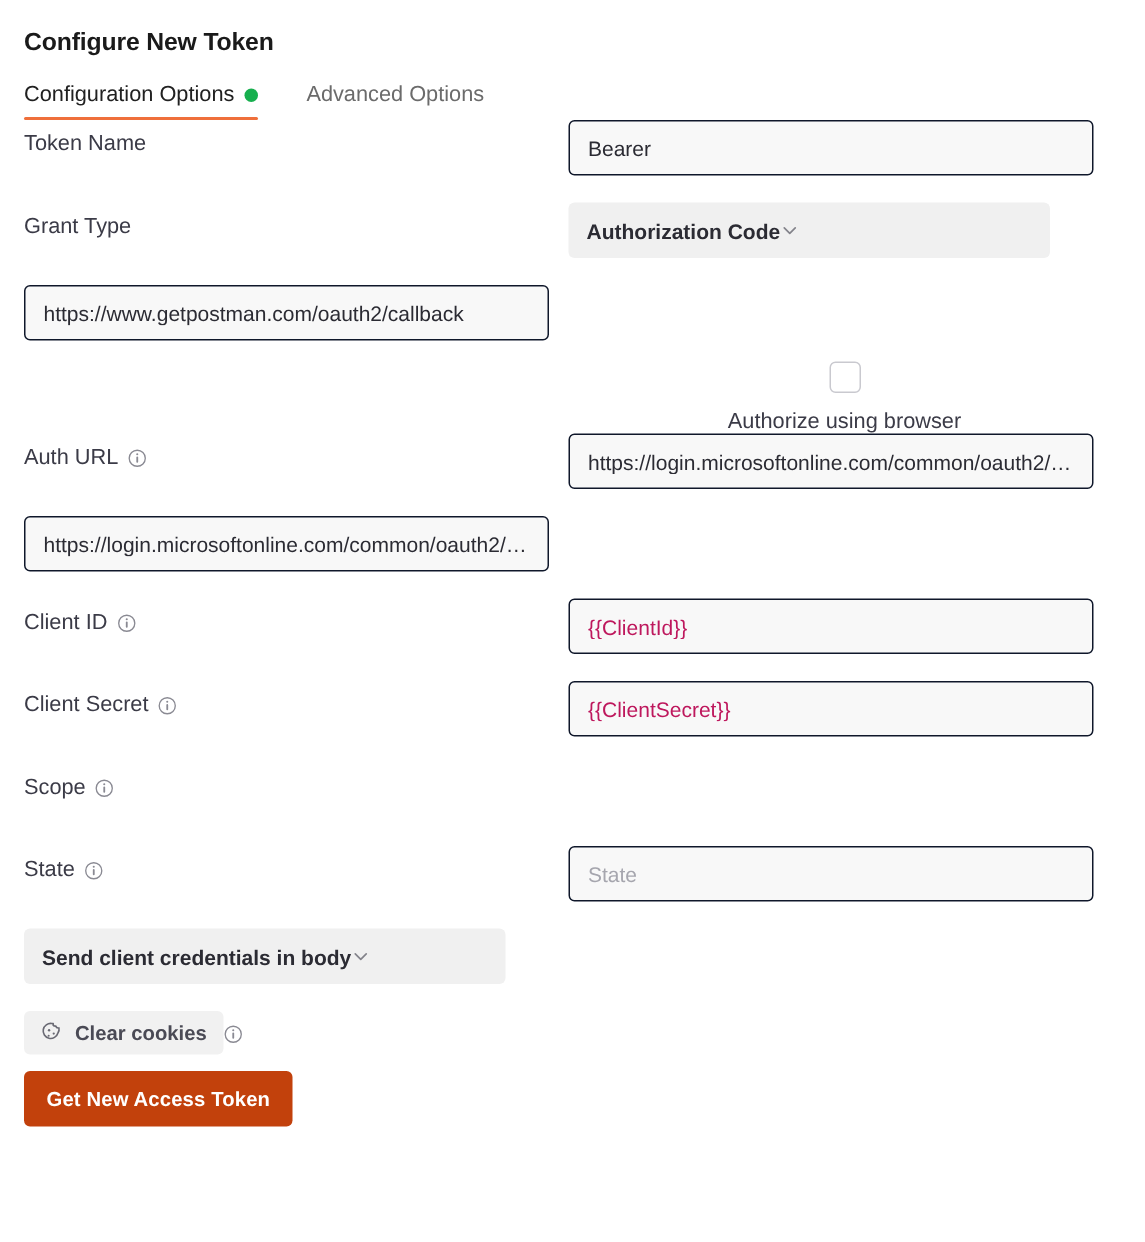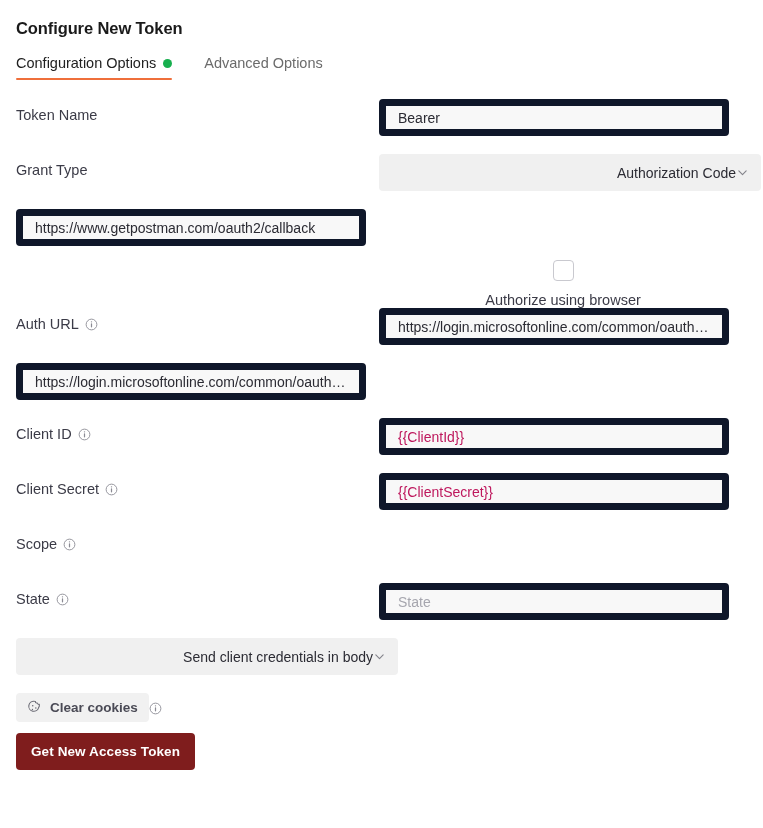--- a/index.html
+++ b/index.html
@@ -62,21 +62,21 @@
   .tab + .tab { margin-left: 32px; }
   .status-dot {
     width: 9px; height: 9px;
     border-radius: 50%;
     background: #17af4e;
     display: inline-block;
     flex: none;
   }
 
   
-  .form { margin-top: 19px; }
+  .form { }
 
   .row {
     display: flex;
     align-items: flex-start;
     min-height: 37px;
     margin-bottom: 18px;
   }
   .row .label-col {
     width: 363px;
     flex: none;
@@ -103,21 +103,21 @@
     display: inline-block;
     position: relative;
     top: 0.5px;
   }
   .info-icon svg { display: block; }
 
   
   .input {
     width: 350px;
     height: 37px;
-    border: 7px solid #0f172a;
+    border: 1px solid #0f172a;
     border-radius: 4px;
     background: #f8f8f8;
     display: flex;
     align-items: center;
     padding: 0 12px;
     font-size: 14px;
     color: #2b2b33;
     overflow: hidden;
   }
   .input .val {
@@ -125,31 +125,32 @@
     overflow: hidden;
     text-overflow: ellipsis;
     display: block;
     width: 100%;
   }
   .input .placeholder { color: #a6a6ae; }
   .input .var { color: #be185d; }
 
   
   .select {
-    width: 382px;
+    width: 321px;
     height: 37px;
     border-radius: 4px;
     background: #f0f0f0;
     display: flex;
     align-items: center;
-    justify-content: flex-end;
+    justify-content: flex-start;
     padding: 0 12px;
     font-size: 14px;
     color: #2b2b33;
     cursor: pointer;
+    font-weight: bold;
   }
   .chev {
     width: 13px; height: 13px;
     flex: none;
     opacity: .65;
   }
 
   
   .checkbox-row {
     display: flex;
@@ -194,21 +195,21 @@
     color: #4a4a55;
     cursor: pointer;
     border: none;
     font-family: inherit;
   }
   .cookie-icon { width: 15px; height: 15px; flex: none; }
 
   .primary-btn {
     display: inline-flex;
     align-items: center;
-    background: #7f1d1d;
+    background: #c2410c;
     color: #ffffff;
     font-size: 13.5px;
     font-weight: bold;
     border: none;
     border-radius: 4px;
     height: 37px;
     padding: 0 15px;
     cursor: pointer;
     font-family: inherit;
     letter-spacing: .1px;

